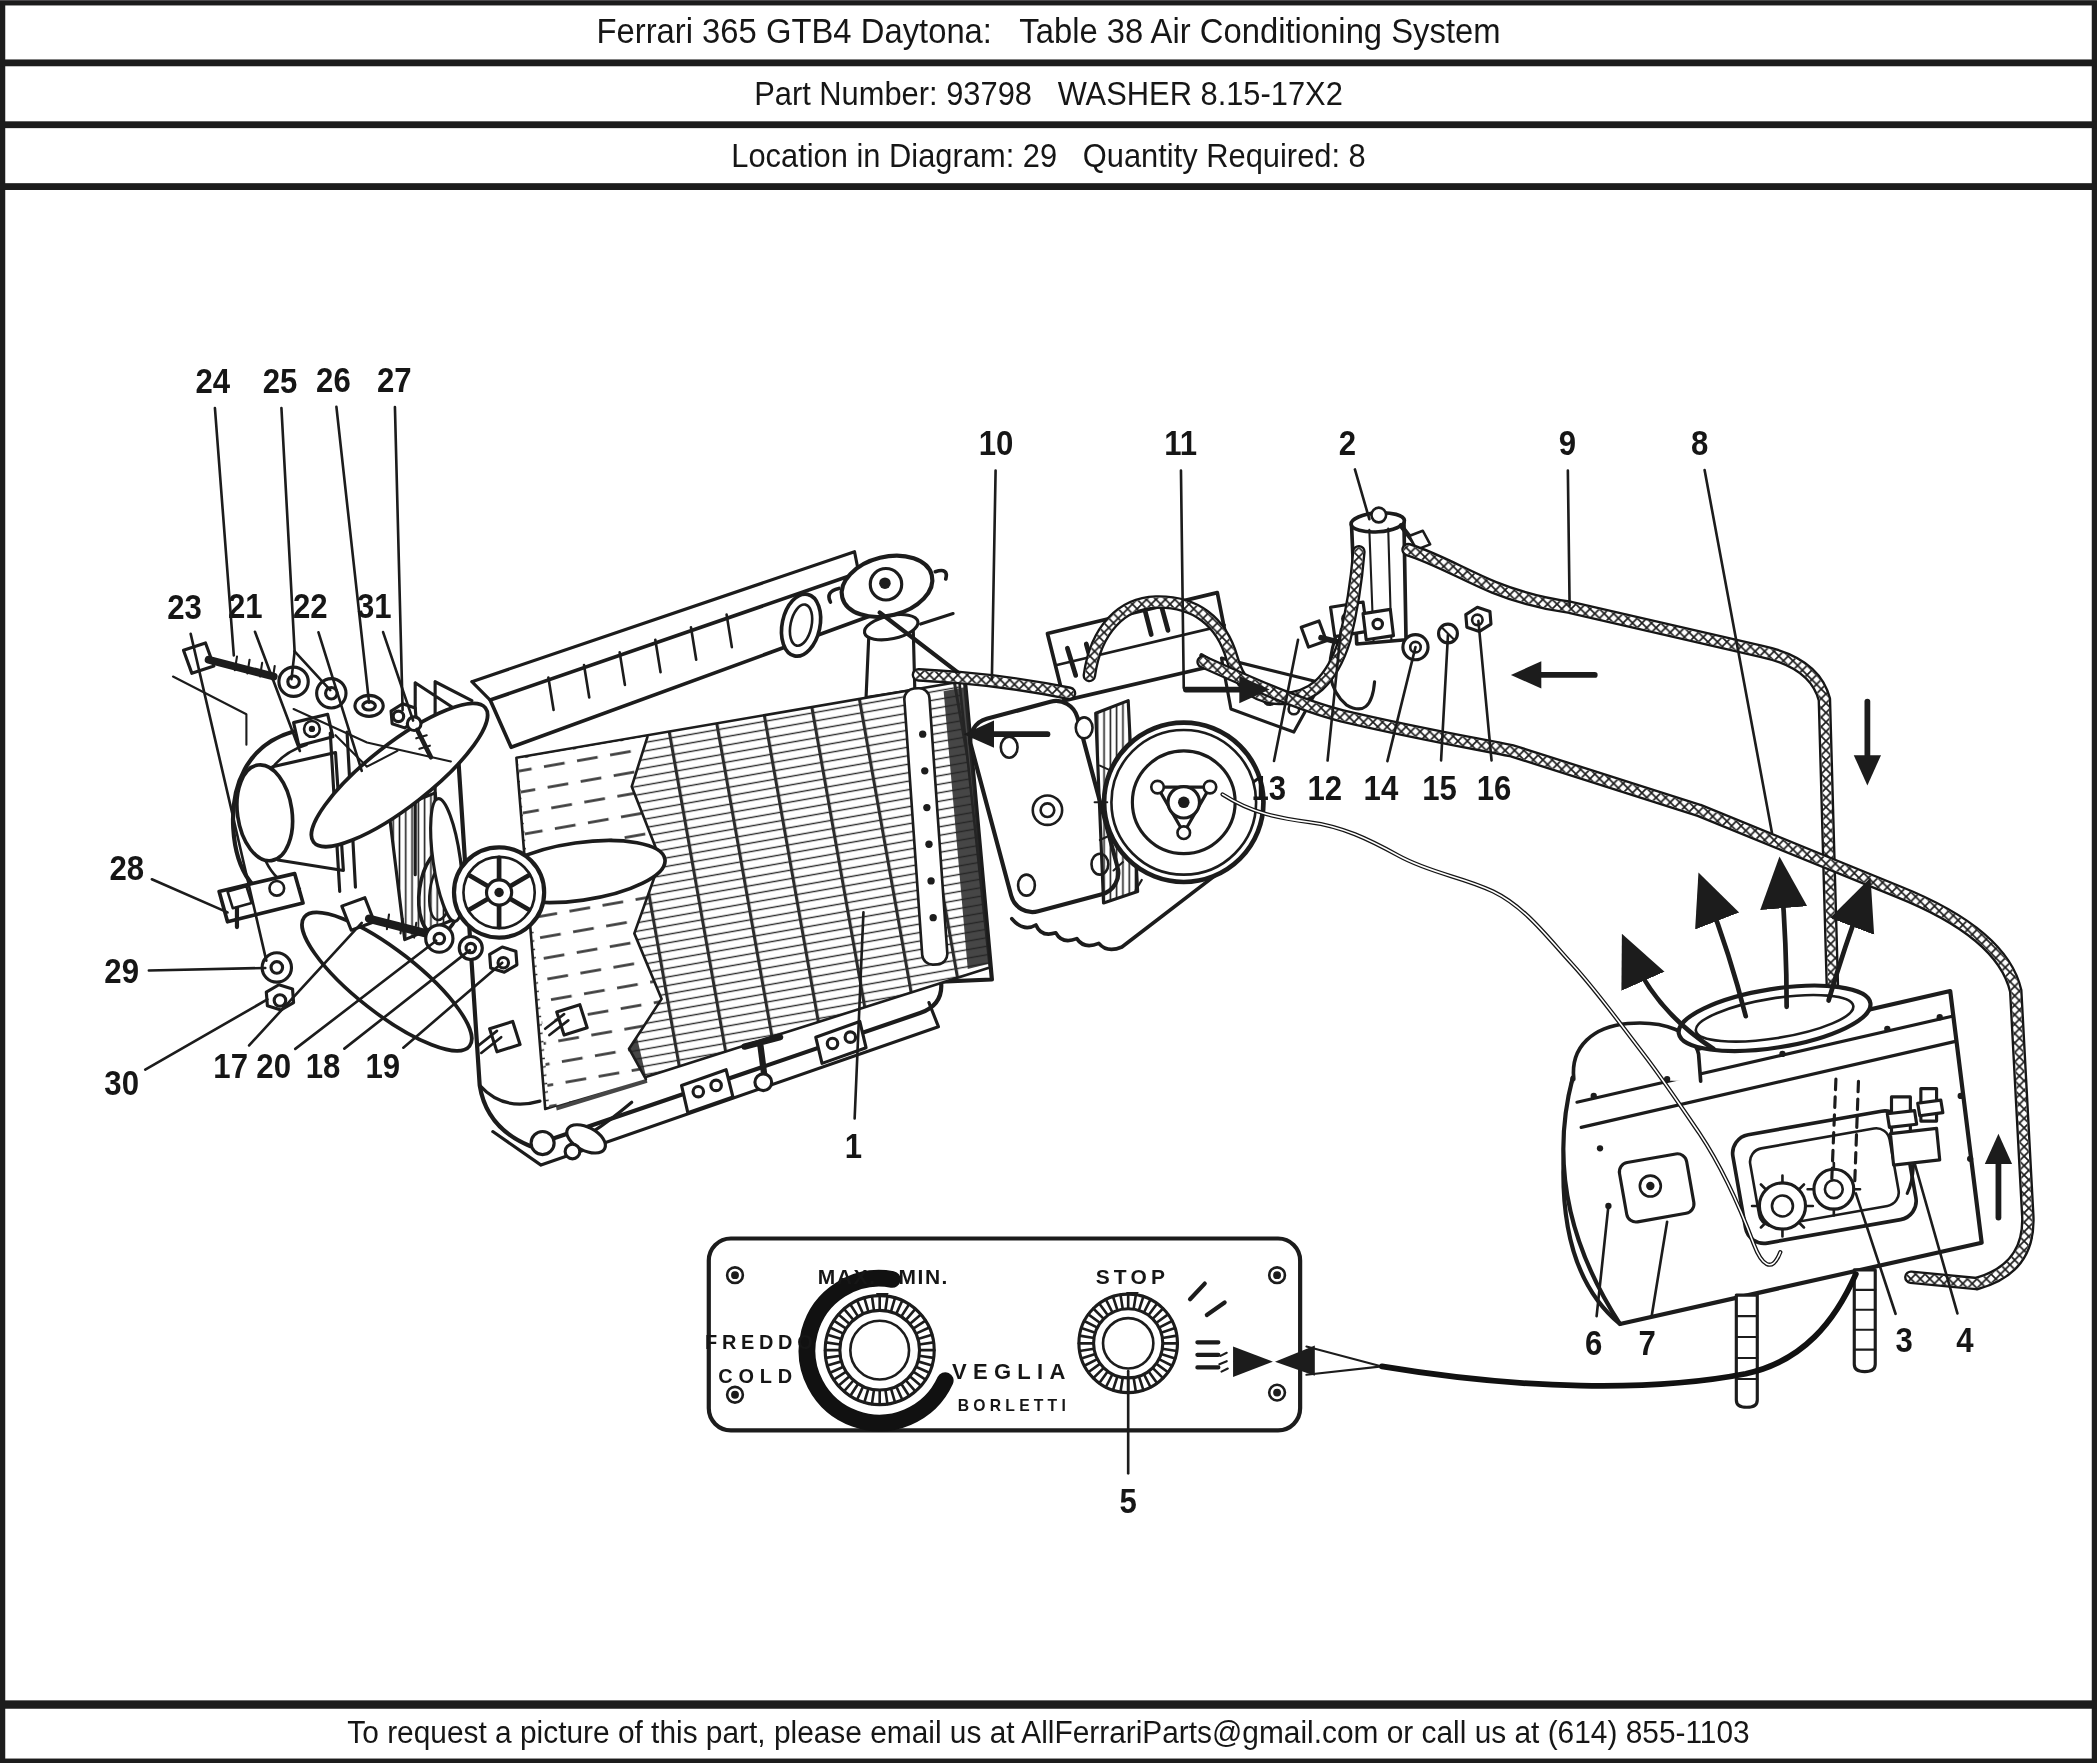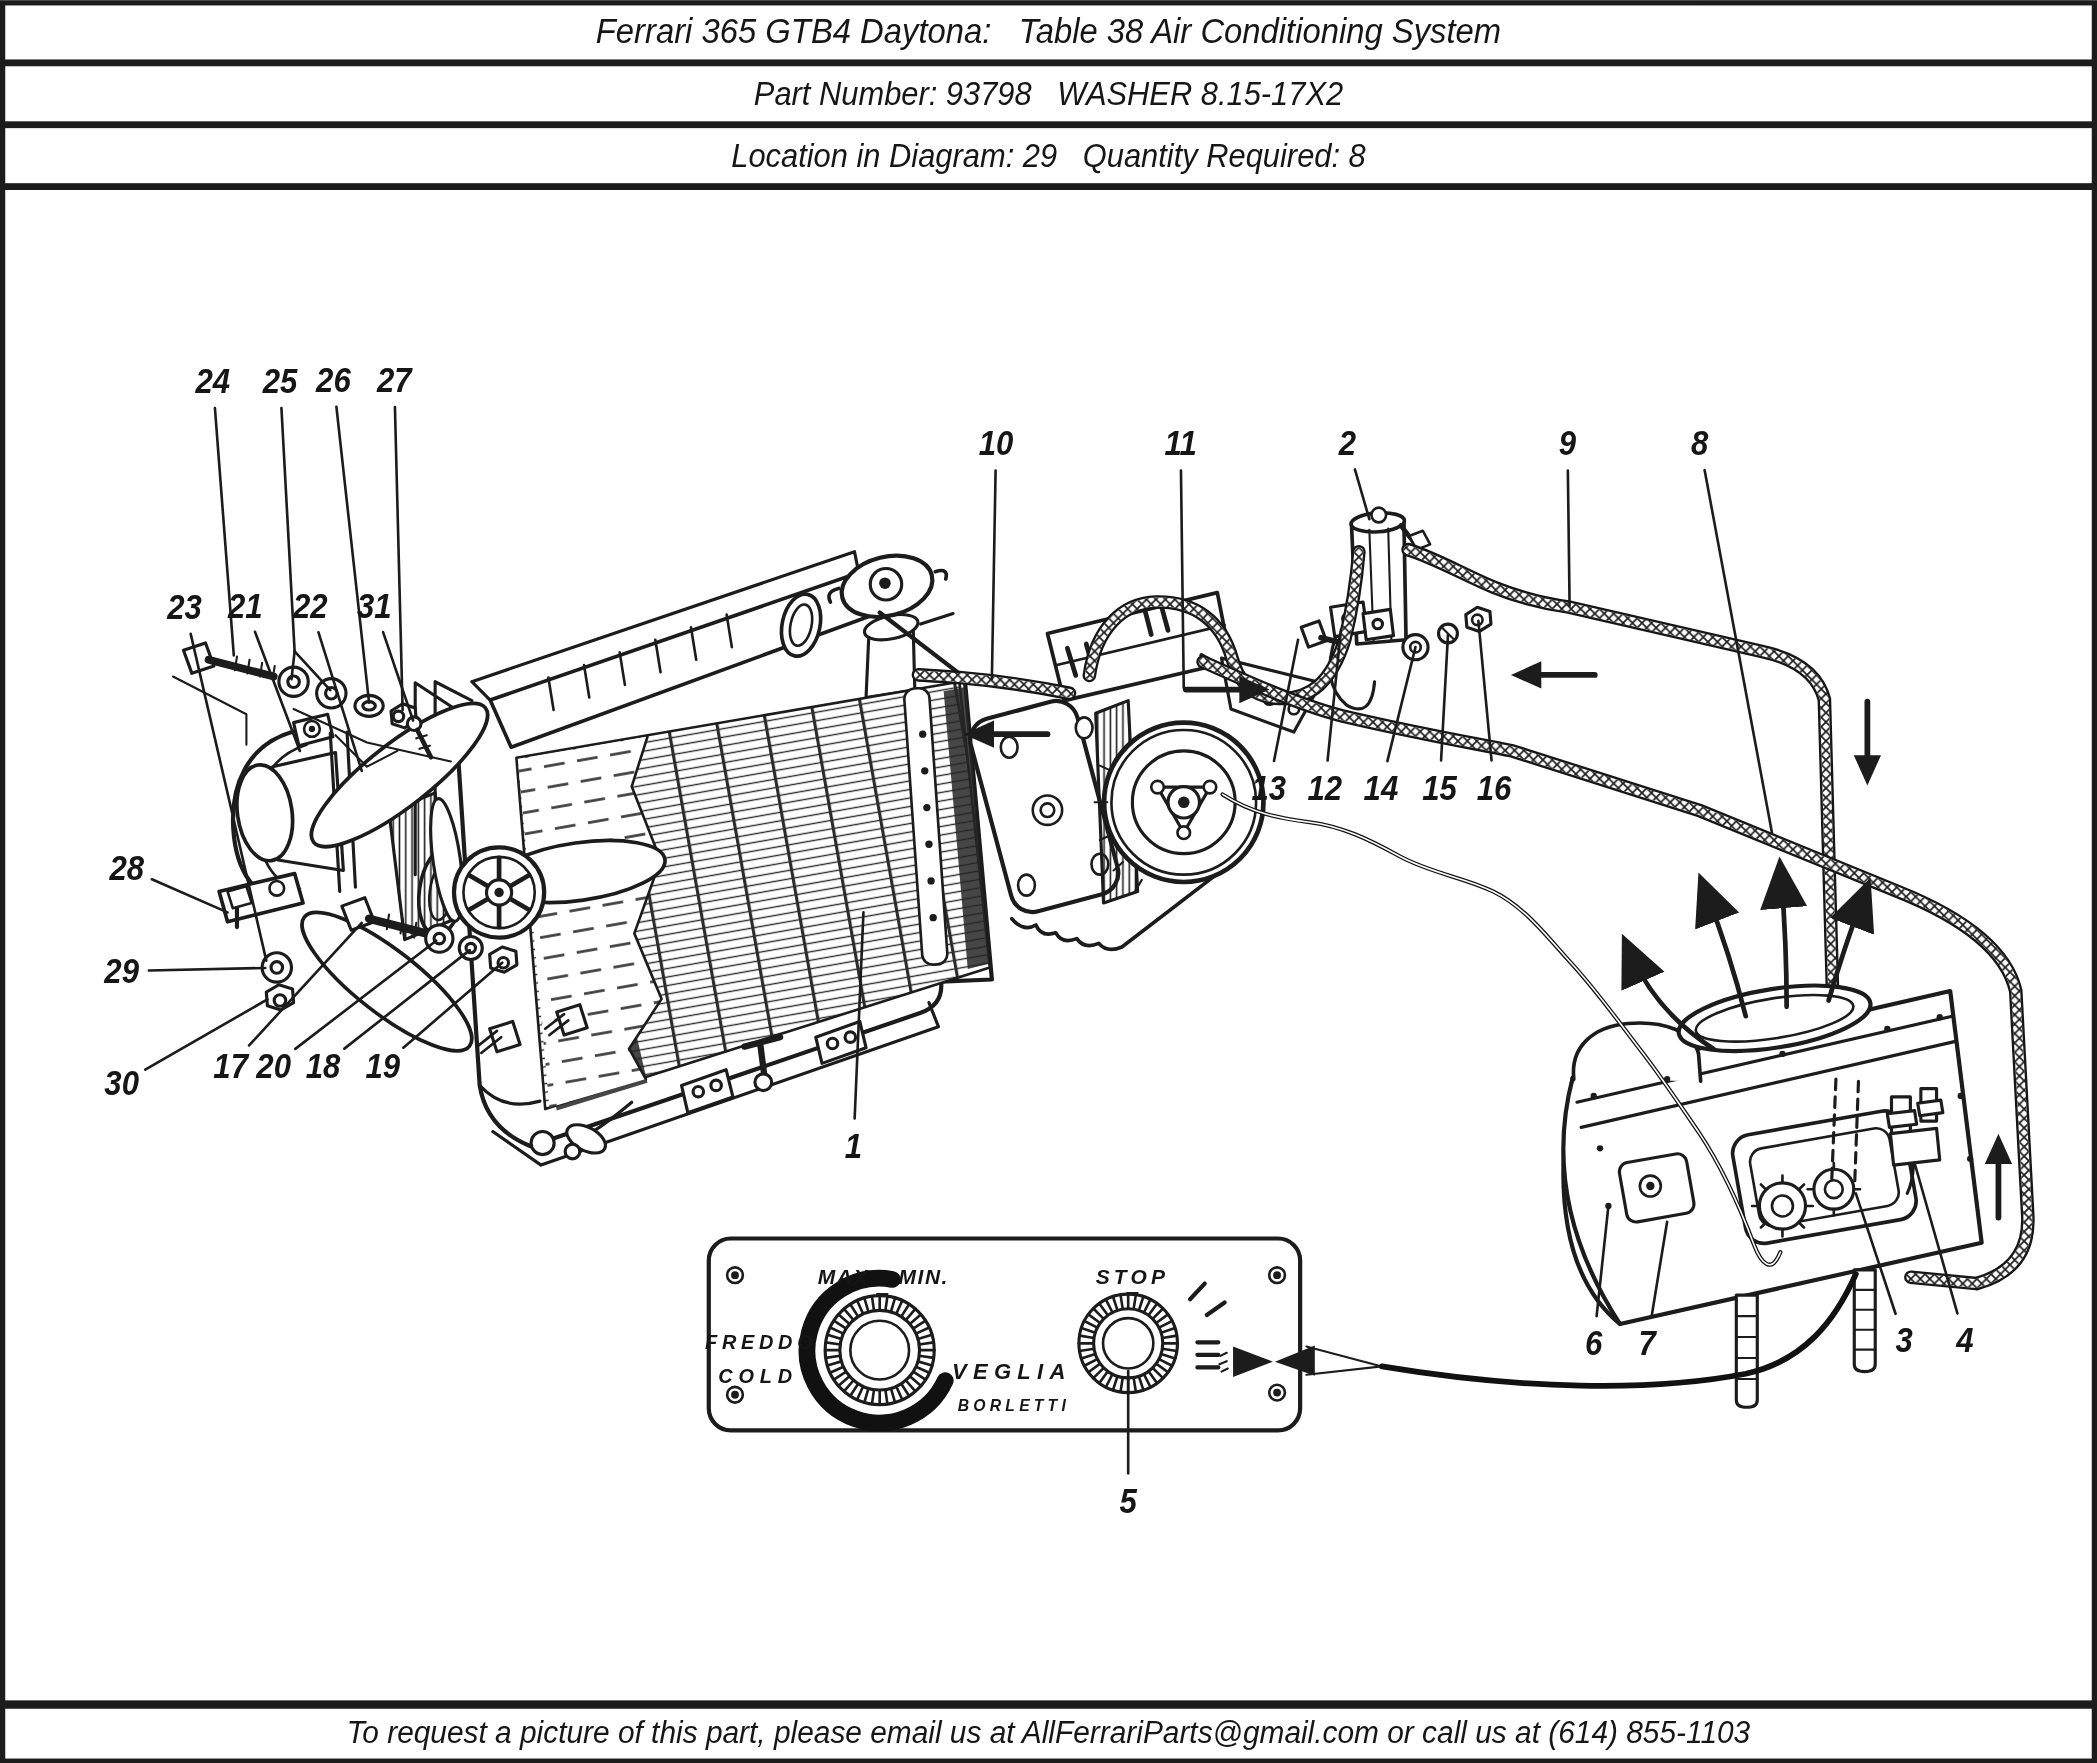--- a/index.html
+++ b/index.html
@@ -1,16 +1,16 @@
 <!DOCTYPE html>
 <html style="font-size:8.4px"><head>
 <meta charset="utf-8">
 <style>
   html,body{margin:0;padding:0;background:#888;}
-  .page{position:relative;width:1698px;height:1764px;background:#f0abfc;font-family:"Liberation Sans",sans-serif;font-style:italic;}
+  .page{position:relative;width:1698px;height:1764px;background:#f0abfc;font-family:"Liberation Sans",sans-serif;}
   svg{position:absolute;left:0;top:0;}
   svg text{font-family:"Liberation Sans",sans-serif;fill:#161616;}
   .hdr{font-size:68px;}
   .hdr2{font-size:64px;}
   .ftr{font-size:60px;}
   .ink{stroke:#1c1c1c;fill:none;}
   .w{fill:#ffffff;stroke:#1c1c1c;}
 </style>
 </head>
 <body>

